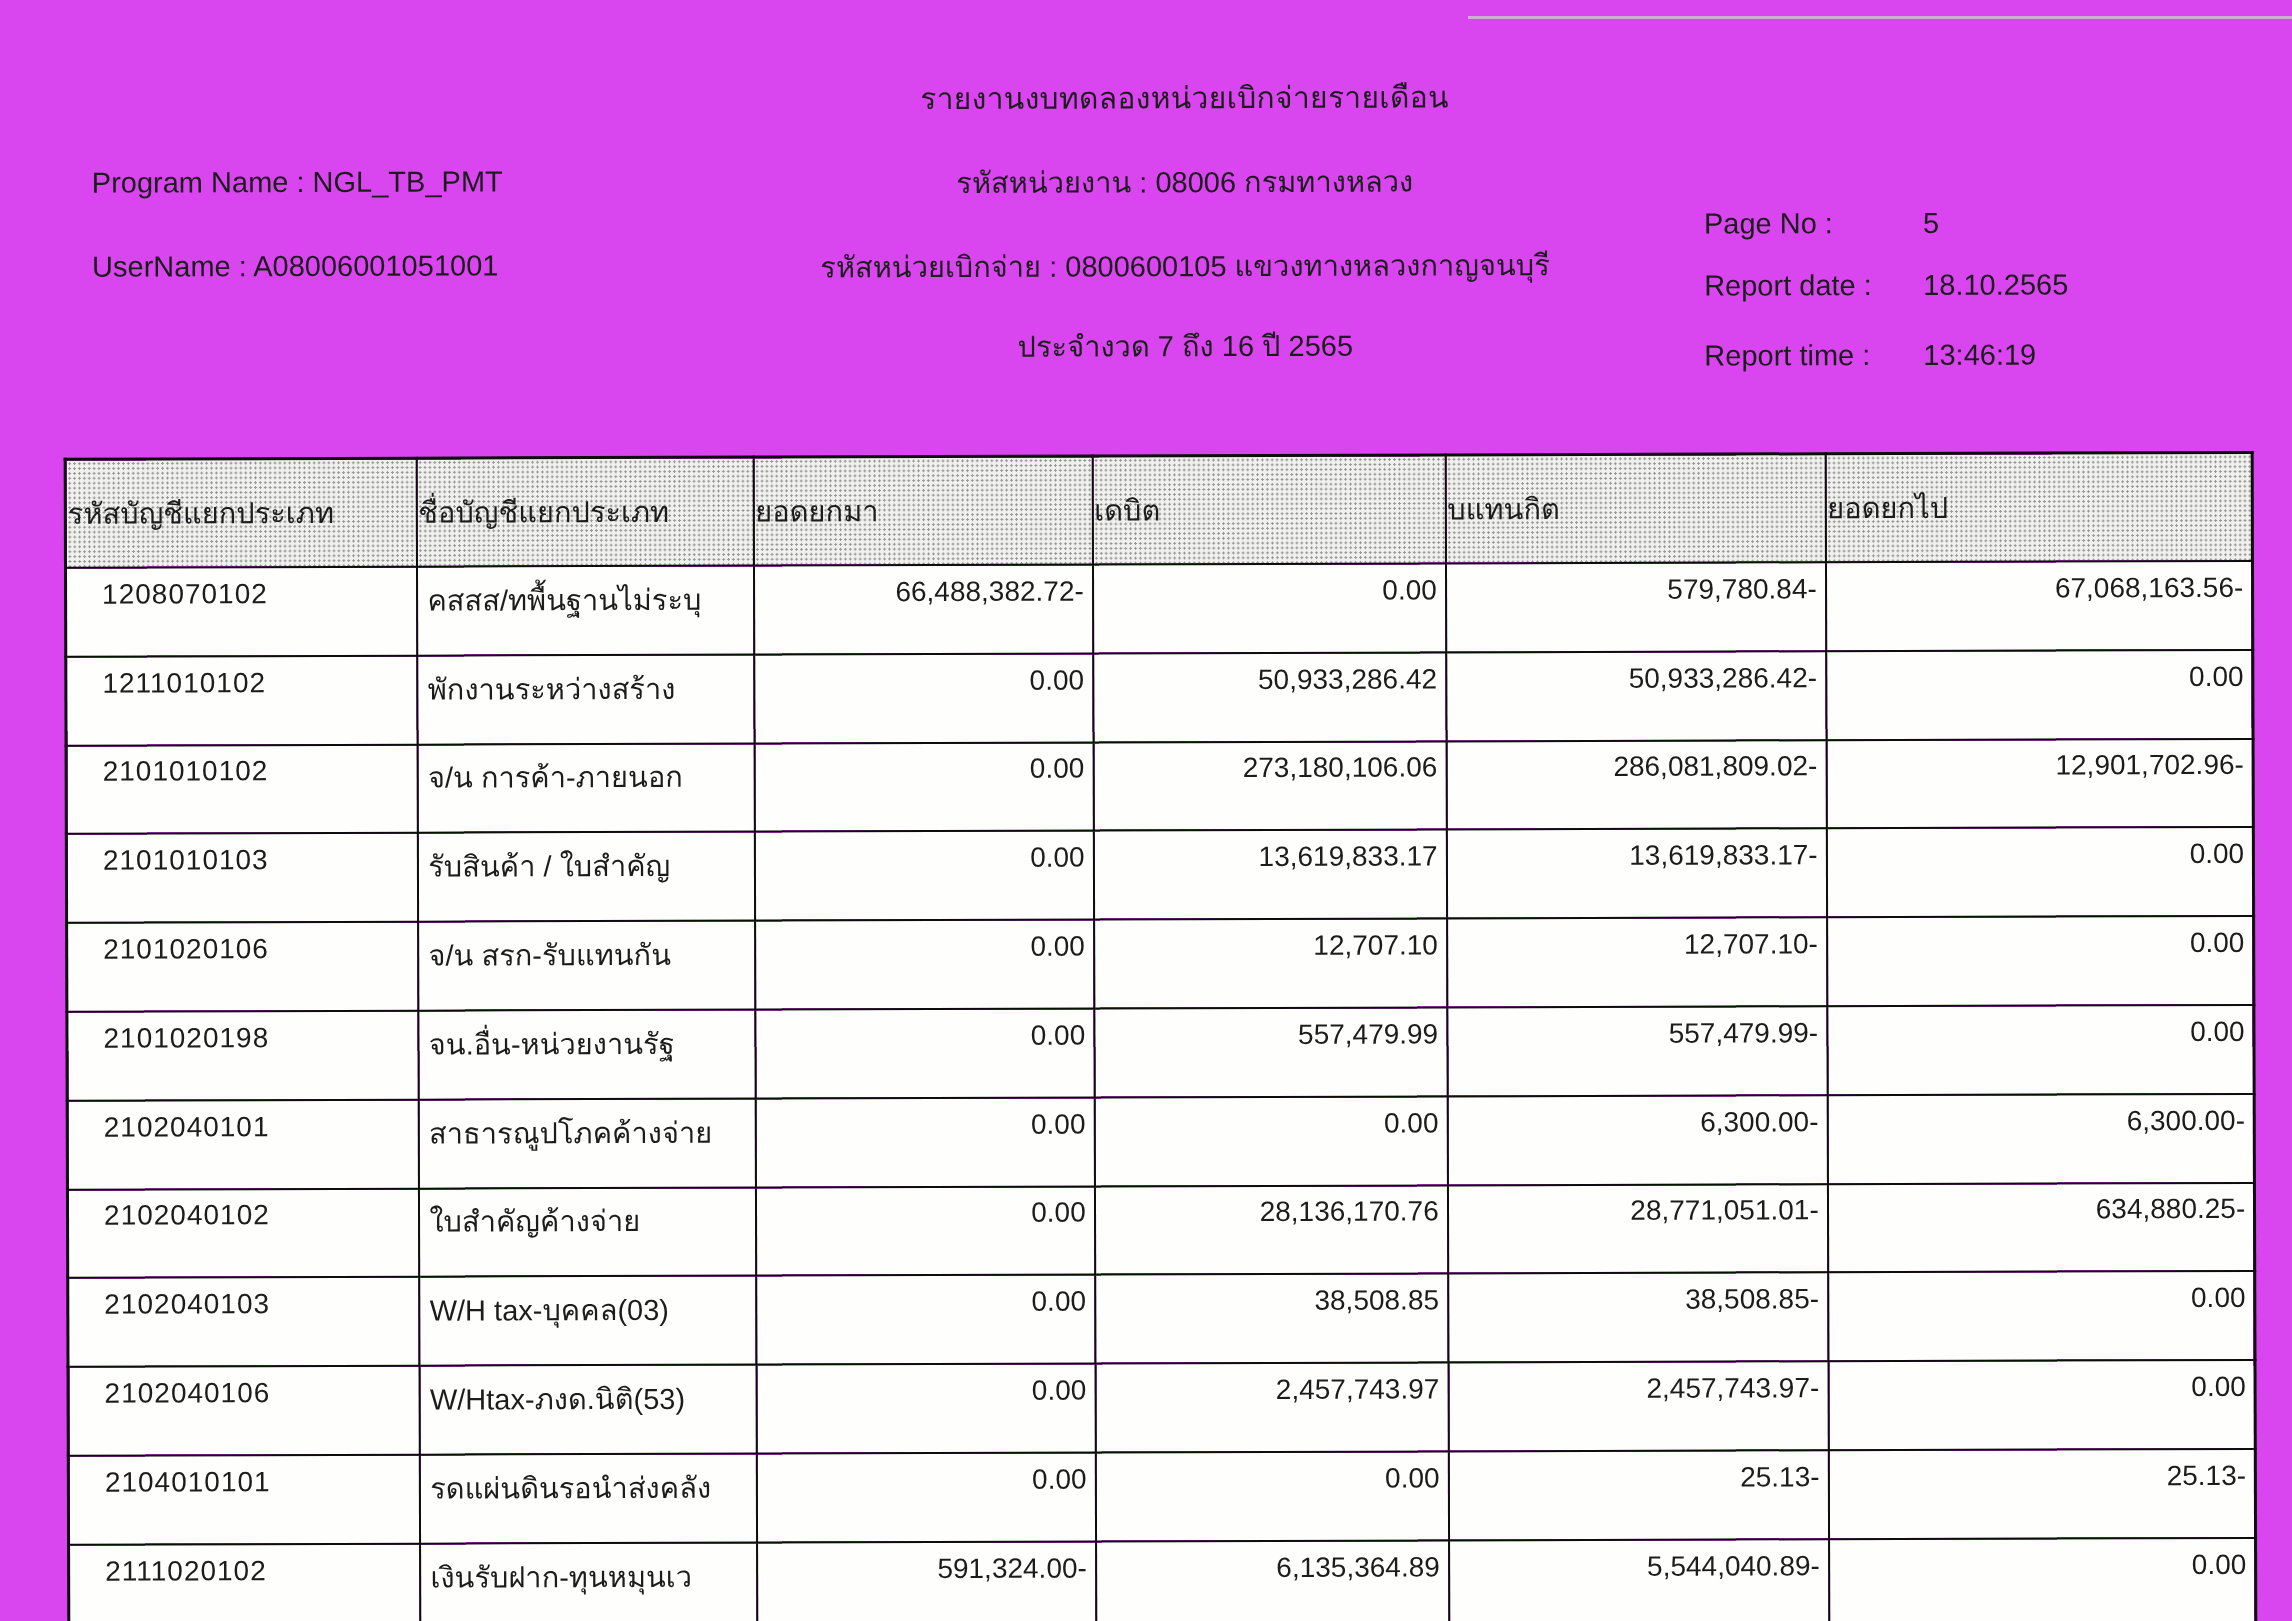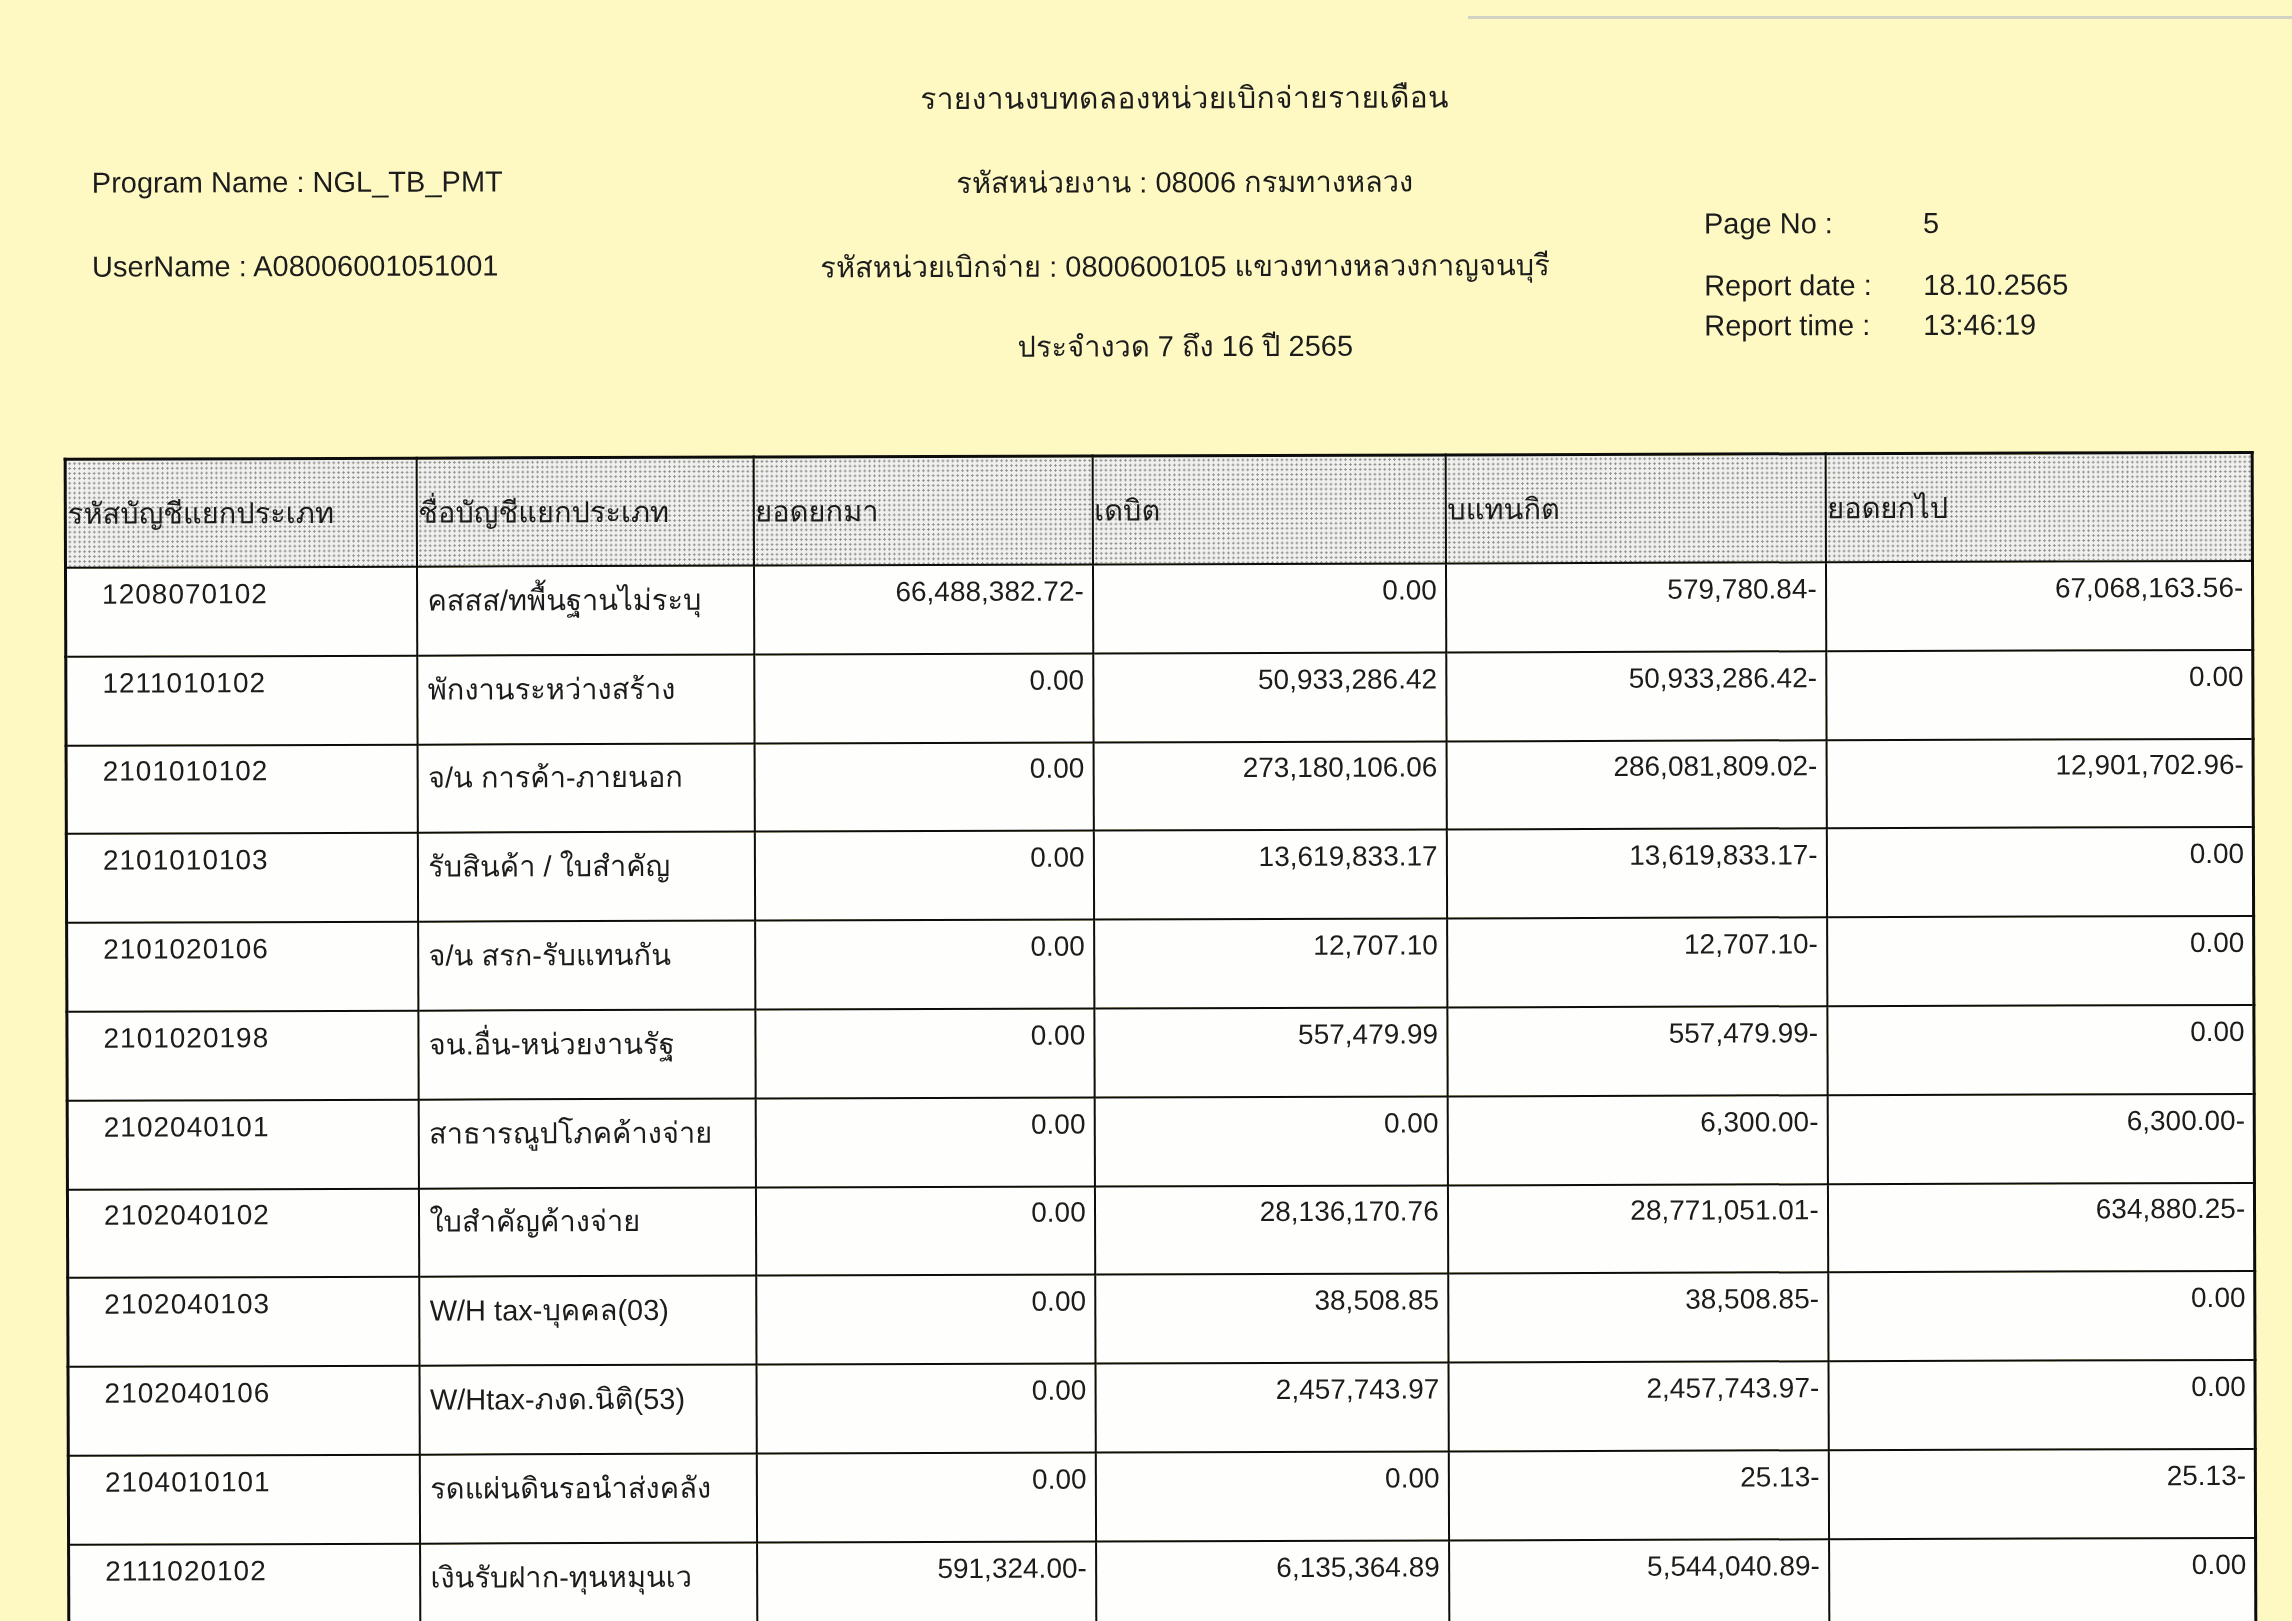--- a/index.html
+++ b/index.html
@@ -1,35 +1,35 @@
 <!DOCTYPE html>
 <html lang="th"><head>
 <meta charset="utf-8">
 <style>
   html,body{margin:0;padding:0;background:#9a9a9a;}
   .page{
     position:relative;
     width:2293px;height:1621px;
-    background:#fef9c3;
+    background:#d946ef;
     overflow:hidden;
     font-family:"Liberation Sans","DejaVu Sans",sans-serif;
     color:var(--ink,#1c1c1c);
   }
   .sheet{position:absolute;inset:0;transform:rotate(-0.18deg);transform-origin:55% 35%;}
   .artifact{position:absolute;top:15.7px;left:1468px;width:824px;height:2.9px;background:#c8c8c8;opacity:.8;}
 
   
   .title{position:absolute;top:74px;left:539px;width:1294px;text-align:center;font-size:30px;letter-spacing:0.3px;}
   .meta-left{position:absolute;left:93px;font-size:29px;white-space:nowrap;}
   .pn{top:163px;} .un{top:247px;}
   .center-line{position:absolute;left:539px;width:1294px;text-align:center;font-size:29px;white-space:nowrap;}
   .cl1{top:159px;} .cl2{top:243px;} .cl3{top:323px;}
   .right-label{position:absolute;left:1705px;font-size:29px;white-space:nowrap;}
   .right-value{position:absolute;left:1924px;font-size:29px;white-space:nowrap;}
-  .rl1,.rv1{top:161px;margin-top:48px;} .rl2,.rv2{top:245px;margin-top:26px;} .rl3,.rv3{top:311px;}
+  .rl1,.rv1{top:161px;margin-top:48px;} .rl2,.rv2{top:245px;margin-top:26px;} .rl3,.rv3{top:341px;}
 
   
   table.report{
     position:absolute;left:64px;top:454px;
     border-collapse:collapse;
     border:3.9px solid #0d0d0d;
     table-layout:fixed;
     width:2188px;
     font-size:28px;
   }

